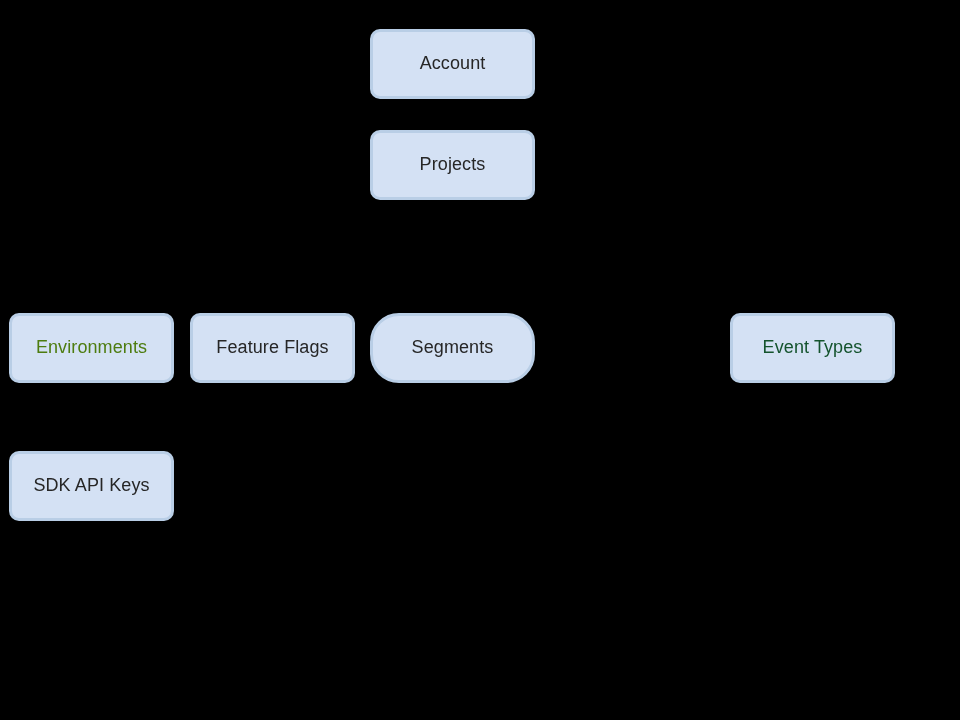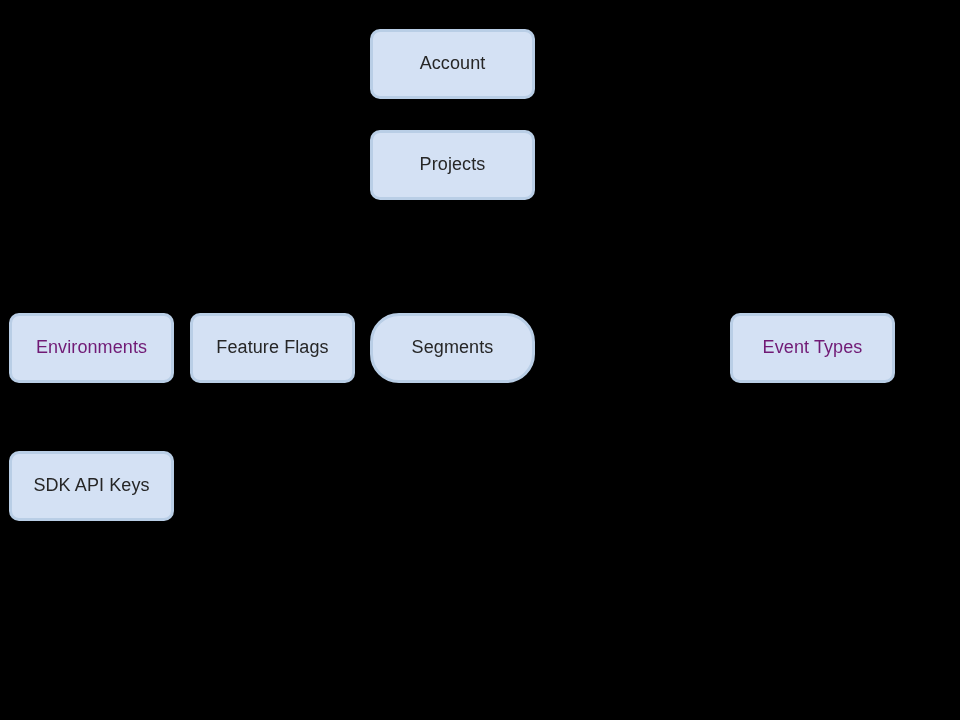--- a/index.html
+++ b/index.html
@@ -43,28 +43,28 @@
 </head>
 <body>
 
 <div id="canvas" style="background: rgb(0, 0, 0);">
     <div class="node" style="left: 370px; top: 29px; width: 165px; height: 70px; background: rgb(212, 225, 244); border-color: rgb(185, 206, 230); color: rgb(38, 38, 38);">
       <span class="node-label">Account</span>
     </div>
     <div class="node" style="left: 370px; top: 130px; width: 165px; height: 70px; background: rgb(212, 225, 244); border-color: rgb(185, 206, 230); color: rgb(38, 38, 38);">
       <span class="node-label">Projects</span>
     </div>
-    <div class="node" style="left: 9px; top: 313px; width: 165px; height: 70px; background: rgb(212, 225, 244); border-color: rgb(185, 206, 230); color: #701a75;">
+    <div class="node" style="left: 9px; top: 313px; width: 165px; height: 70px; background: rgb(212, 225, 244); border-color: rgb(185, 206, 230); color: #4d7c0f;">
       <span class="node-label">Environments</span>
     </div>
     <div class="node" style="left: 190px; top: 313px; width: 165px; height: 70px; background: rgb(212, 225, 244); border-color: rgb(185, 206, 230); color: rgb(38, 38, 38); align-items: center;">
       <span class="node-label">Feature Flags</span>
     </div>
     <div class="node" style="left: 370px; top: 313px; width: 165px; height: 70px; background: rgb(212, 225, 244); border-color: rgb(185, 206, 230); color: rgb(38, 38, 38); border-radius: 29px;">
       <span class="node-label">Segments</span>
     </div>
-    <div class="node" style="left: 730px; top: 313px; width: 165px; height: 70px; background: rgb(212, 225, 244); border-color: rgb(185, 206, 230); color: #701a75;">
+    <div class="node" style="left: 730px; top: 313px; width: 165px; height: 70px; background: rgb(212, 225, 244); border-color: rgb(185, 206, 230); color: #14532d;">
       <span class="node-label">Event Types</span>
     </div>
     <div class="node" style="left: 9px; top: 451px; width: 165px; height: 70px; background: rgb(212, 225, 244); border-color: rgb(185, 206, 230); color: rgb(38, 38, 38);">
       <span class="node-label">SDK API Keys</span>
     </div>
   </div>
 
 </body></html>

